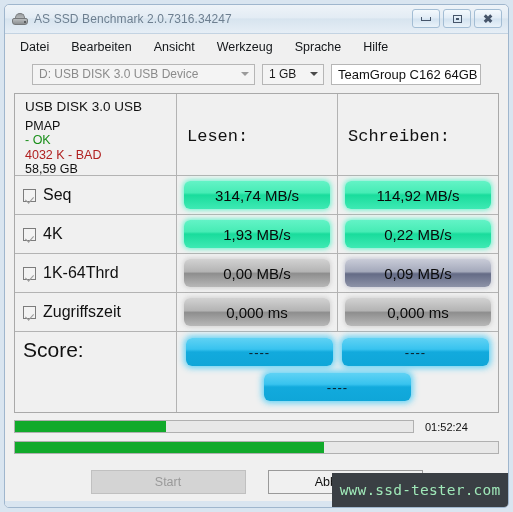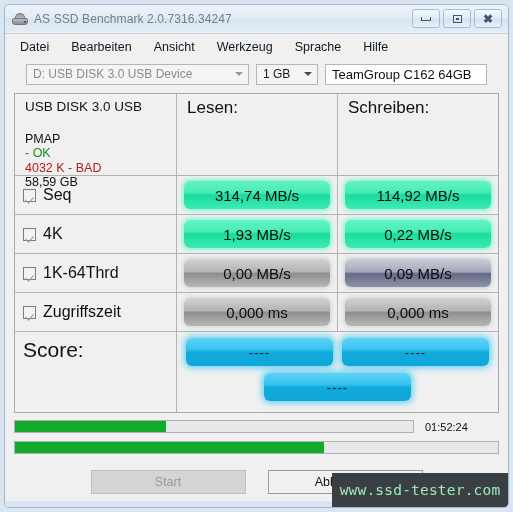--- a/index.html
+++ b/index.html
@@ -64,21 +64,21 @@
   .menubar{
     height:26px;display:flex;align-items:center;
     padding-left:4px;gap:0;
     background:#f0f0f0;
   }
   .menu-item{
     font-size:12.5px;color:#14171a;padding:4px 11px;white-space:nowrap;
   }
   
   .toolbar{
-    display:flex;align-items:center;padding:0 21px;gap:7px;height:28px;
+    display:flex;align-items:center;padding:0 27px;gap:7px;height:28px;
   }
   .combo{
     height:21px;border:1px solid #b6b6b6;background:#f4f4f4;
     display:flex;align-items:center;box-sizing:border-box;
     position:relative;
   }
   .combo.drive{width:223px;}
   .combo.size{width:62px;}
   .combo .cval{
     font-size:12px;color:#8b8b8b;padding-left:6px;white-space:nowrap;overflow:hidden;
@@ -118,27 +118,27 @@
     display:flex;align-items:center;justify-content:center;
     box-sizing:border-box;padding:4px 6px;
   }
   .cell-val:last-child{border-right:none;}
   
   .row-info{height:81px;}
   .row-info .cell-label{
     display:block;padding-top:6px;padding-left:10px;
     line-height:14.5px;
   }
-  .info-model{font-size:13.5px;color:#111;display:block;margin-bottom:17px;}
+  .info-model{font-size:13.5px;color:#111;display:block;margin-bottom:4px;}
   .info-fw{font-size:12.5px;color:#111;display:block;}
   .info-ok{font-size:12.5px;color:#1a8f1a;display:block;}
   .info-bad{font-size:12.5px;color:#b02020;display:block;}
   .info-cap{font-size:12.5px;color:#111;display:block;}
   .row-info .cell-val{
-    align-items:flex-start;justify-content:flex-start;padding:4px 0 0 10px;
+    align-items:center;justify-content:flex-start;padding:4px 0 0 10px;font-family:Liberation Mono, monospace;
   }
   .colhead{font-size:17px;color:#111;}
   
   .row-test{height:38px;}
   .row-test .cell-label{gap:7px;}
   .cb{
     width:13px;height:13px;border:1px solid #7c7c7c;background:#f3f3f3;
     flex:none;position:relative;box-sizing:border-box;
   }
   .cb:after{

